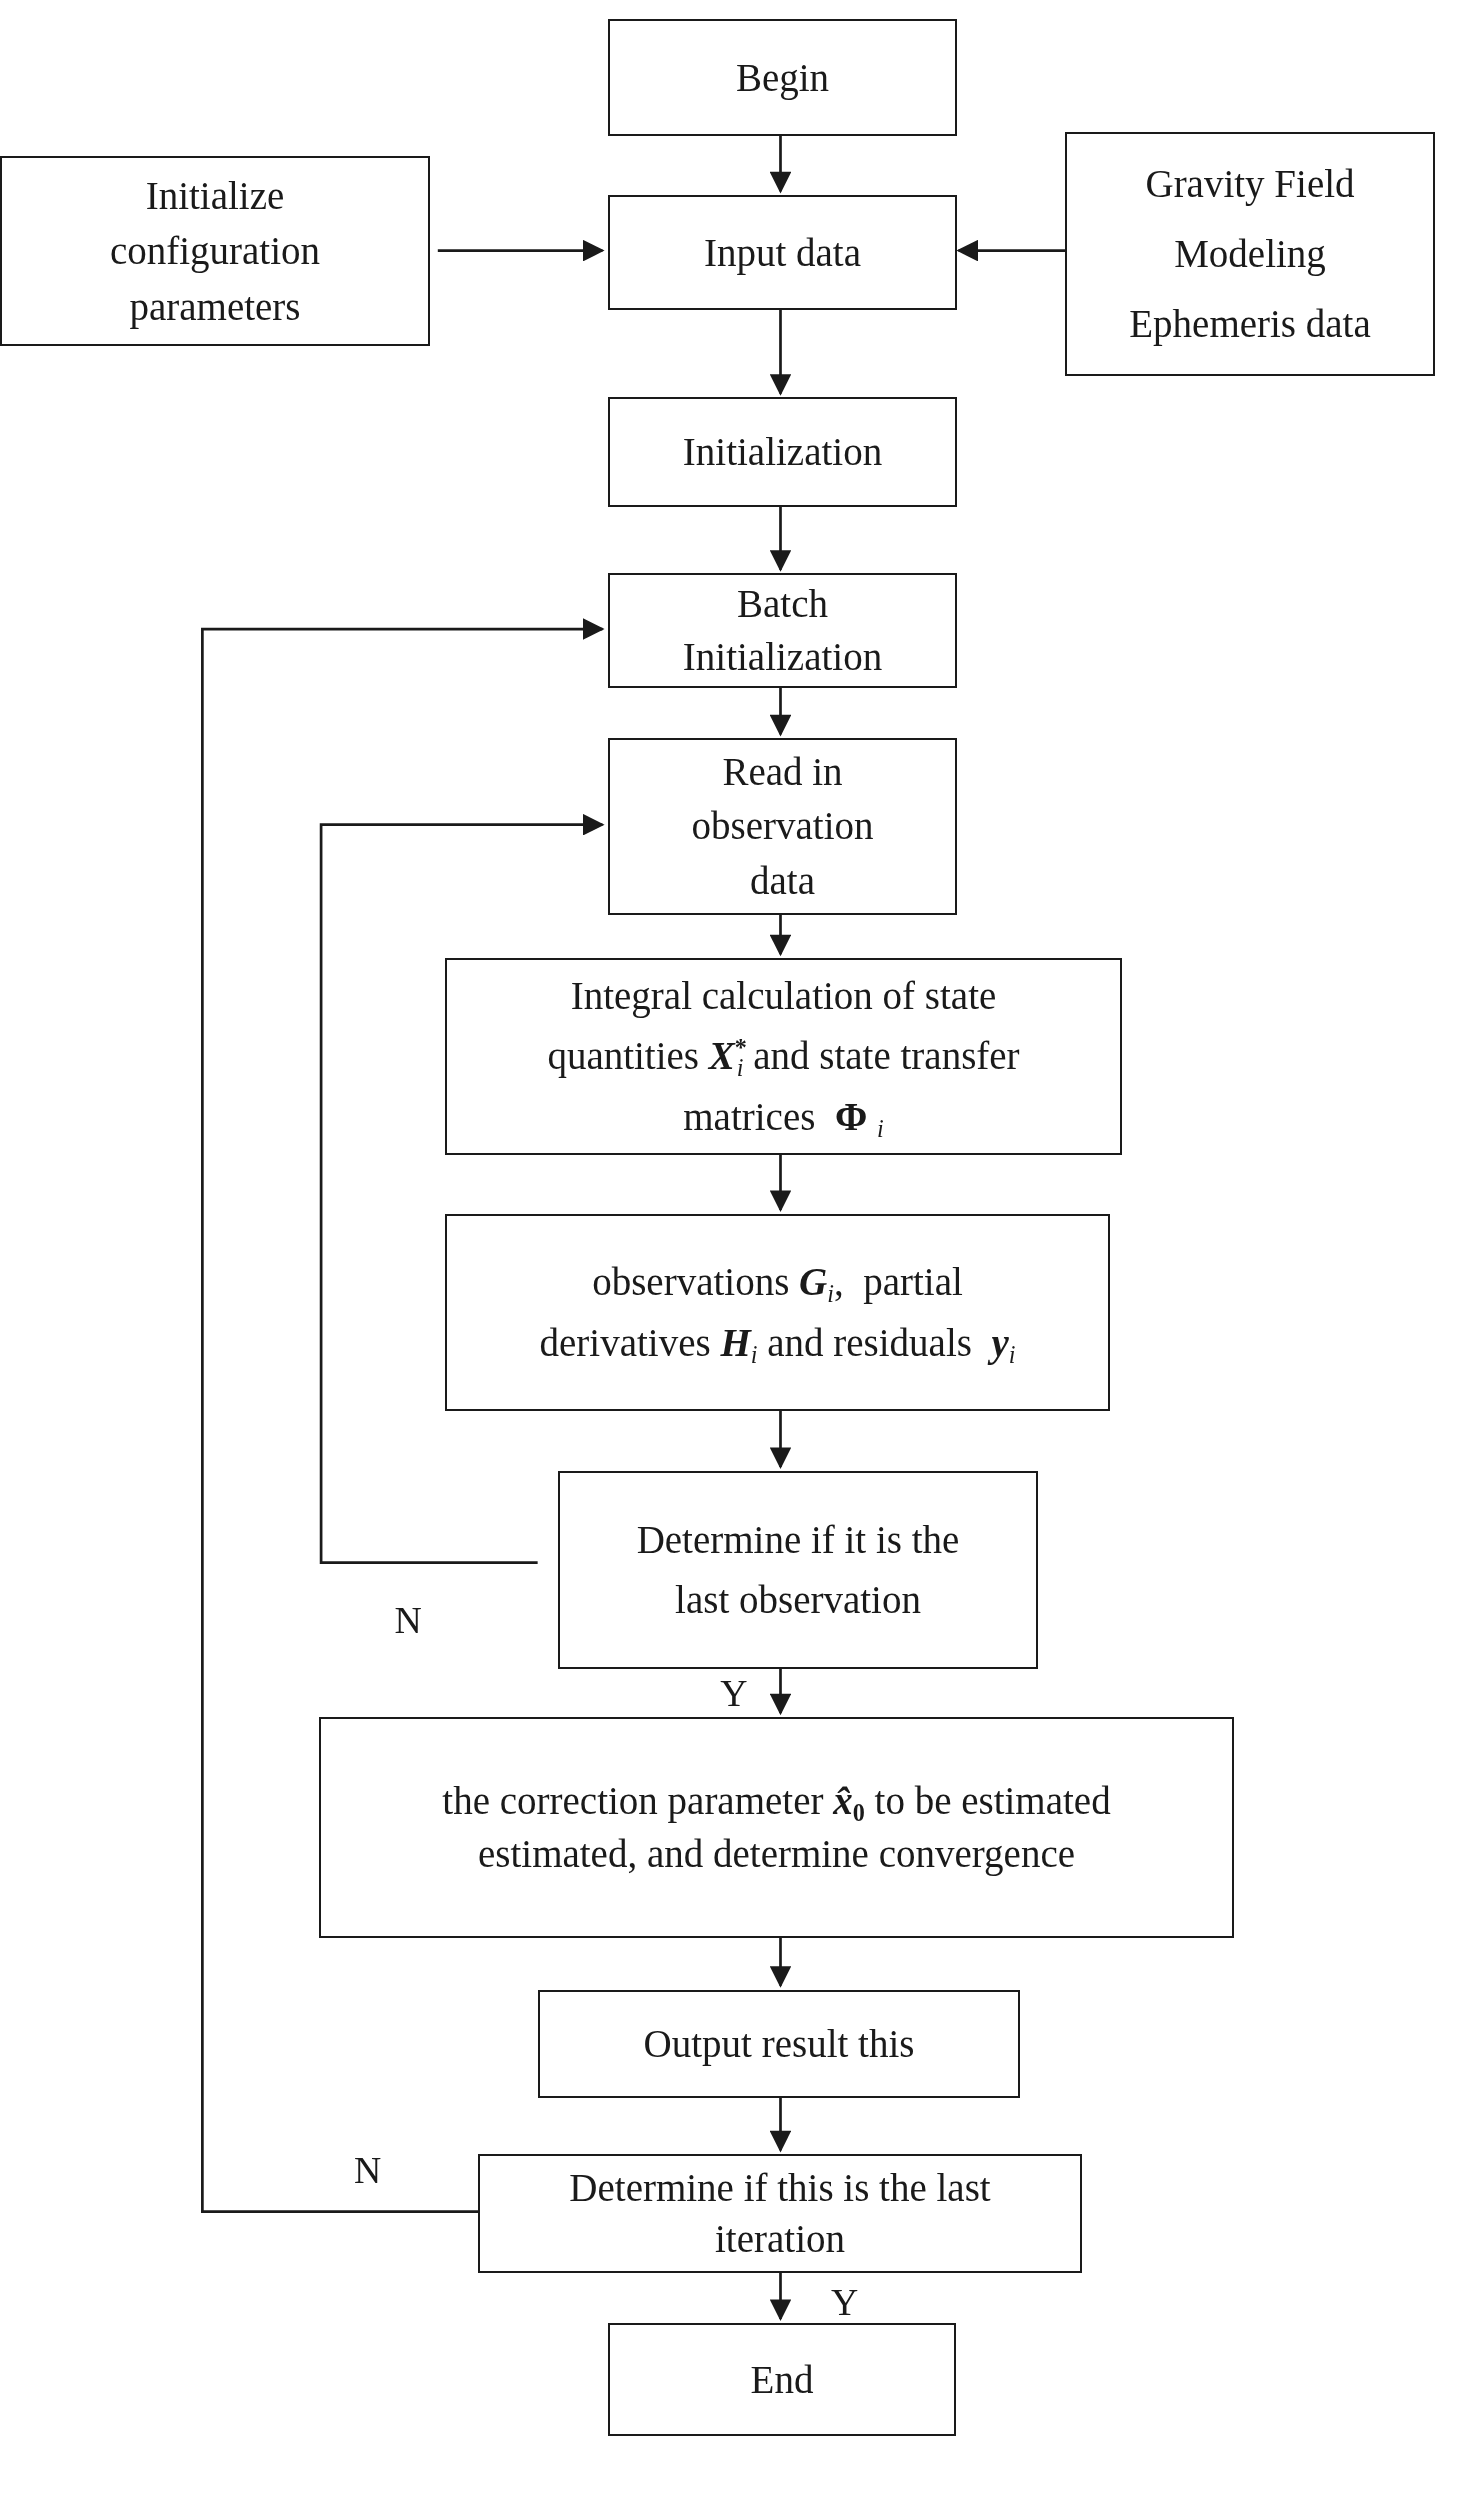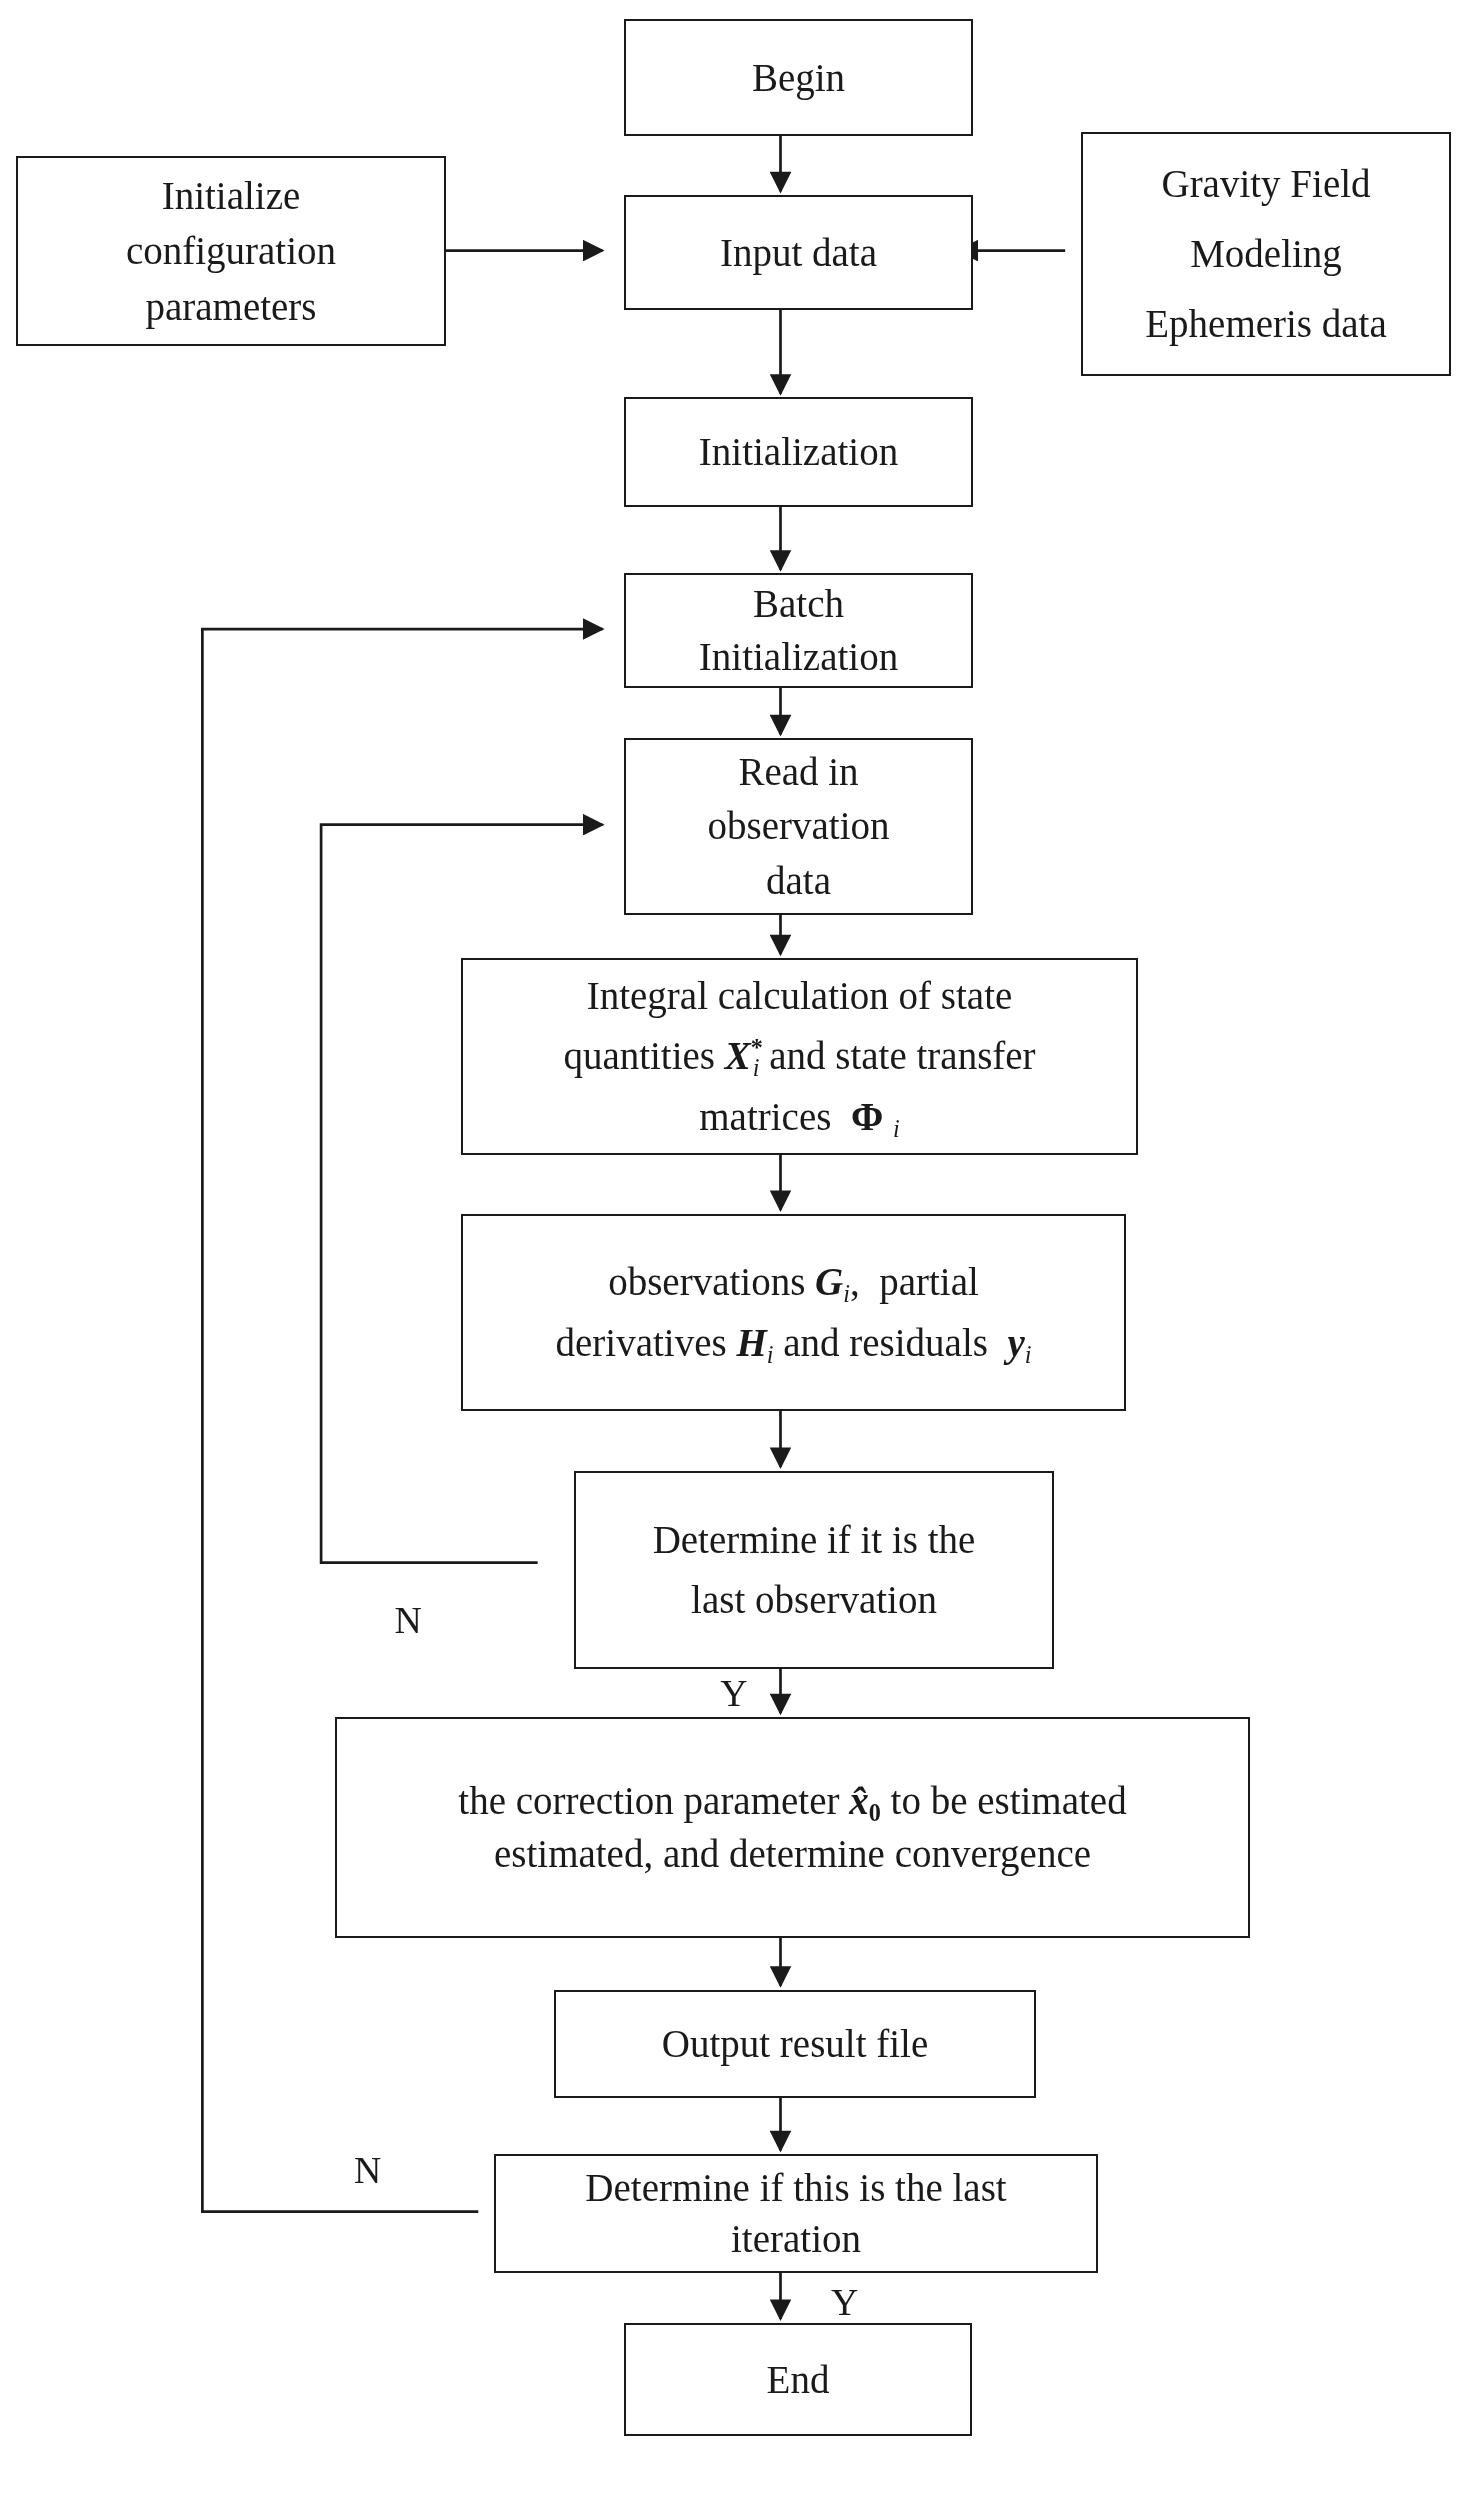--- a/index.html
+++ b/index.html
@@ -3,21 +3,21 @@
 <meta charset="utf-8">
 <style>
   html,body{margin:0;padding:0;background:#ffffff;}
   body{font-family:"Liberation Serif","DejaVu Serif",serif;color:#1a1a1a;}
   .stage{position:relative;width:1478px;height:2500px;background:#ffffff;overflow:hidden;}
   .wires{position:absolute;left:0;top:0;}
   .edge-lines path{stroke:#1a1a1a;stroke-width:4;fill:none;}
   #ah path{fill:#1a1a1a;stroke:none;}
   .edge-labels text{font-family:"Liberation Serif","DejaVu Serif",serif;font-size:56px;fill:#1a1a1a;}
   .box{position:absolute;border:2.7px solid #1a1a1a;background:#ffffff;display:flex;flex-direction:column;
-       align-items:center;justify-content:center;text-align:center;font-size:39px;line-height:1.42;margin-left:16px;}
+       align-items:center;justify-content:center;text-align:center;font-size:39px;line-height:1.42;}
   .tline{white-space:pre;}
   .b{font-weight:700;}
   .i{font-style:italic;}
   .bi{font-weight:700;font-style:italic;}
   .sub{font-size:0.62em;vertical-align:-0.3em;}
   .sup{font-size:0.62em;vertical-align:0.55em;}
   .tuck{margin-left:-0.42em;}
 </style>
 </head>
 <body>
@@ -105,21 +105,21 @@
       <div class="tline"><span>Determine if it is the</span></div>
       <div class="tline"><span>last observation</span></div>
     </div>
 
   <div class="box" style="left:319px;top:1717px;width:911px;height:217px;line-height:1.27">
       <div class="tline"><span>the correction parameter </span><span class="bi">x̂</span><span class="sub b">0</span><span> to be estimated</span></div>
       <div class="tline"><span>estimated, and determine convergence</span></div>
     </div>
 
   <div class="box" style="left:538px;top:1990px;width:478px;height:104px">
-      <div class="tline"><span>Output result file</span></div>
+      <div class="tline"><span>Output result this</span></div>
     </div>
 
   <div class="box" style="left:478px;top:2154px;width:600px;height:115px;line-height:1.3">
       <div class="tline"><span>Determine if this is the last</span></div>
       <div class="tline"><span>iteration</span></div>
     </div>
 
   <div class="box" style="left:608px;top:2323px;width:344px;height:109px">
       <div class="tline"><span>End</span></div>
     </div>

